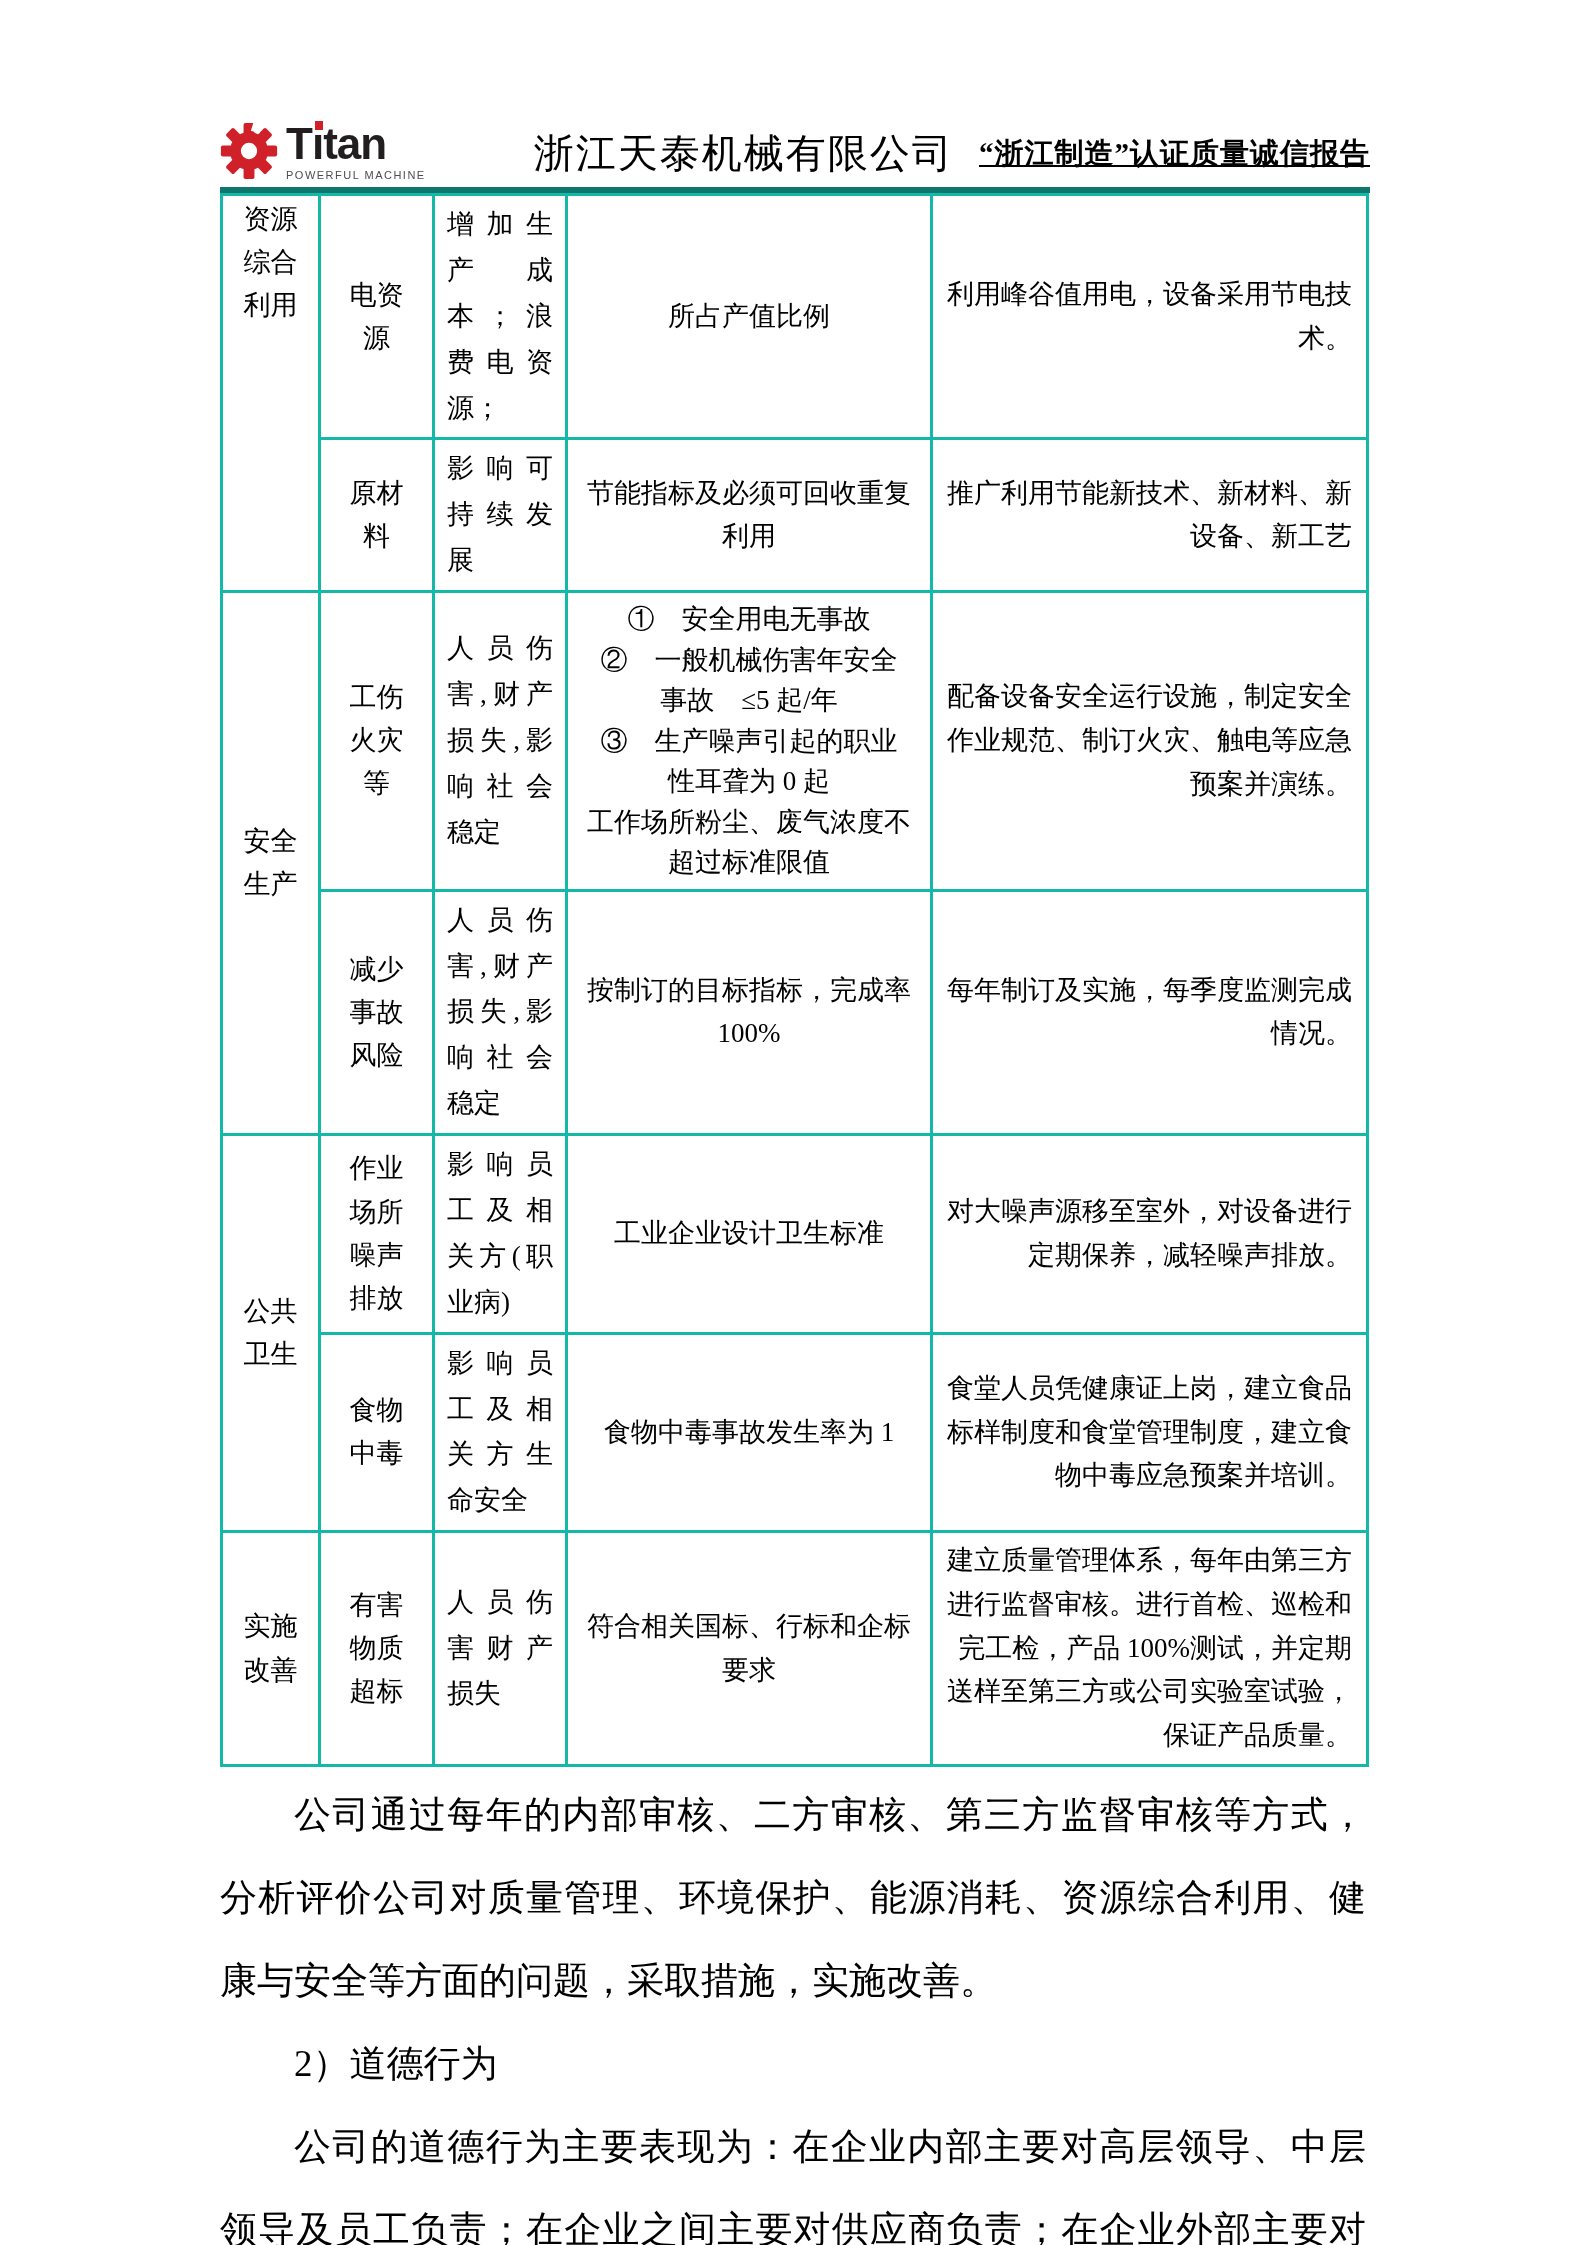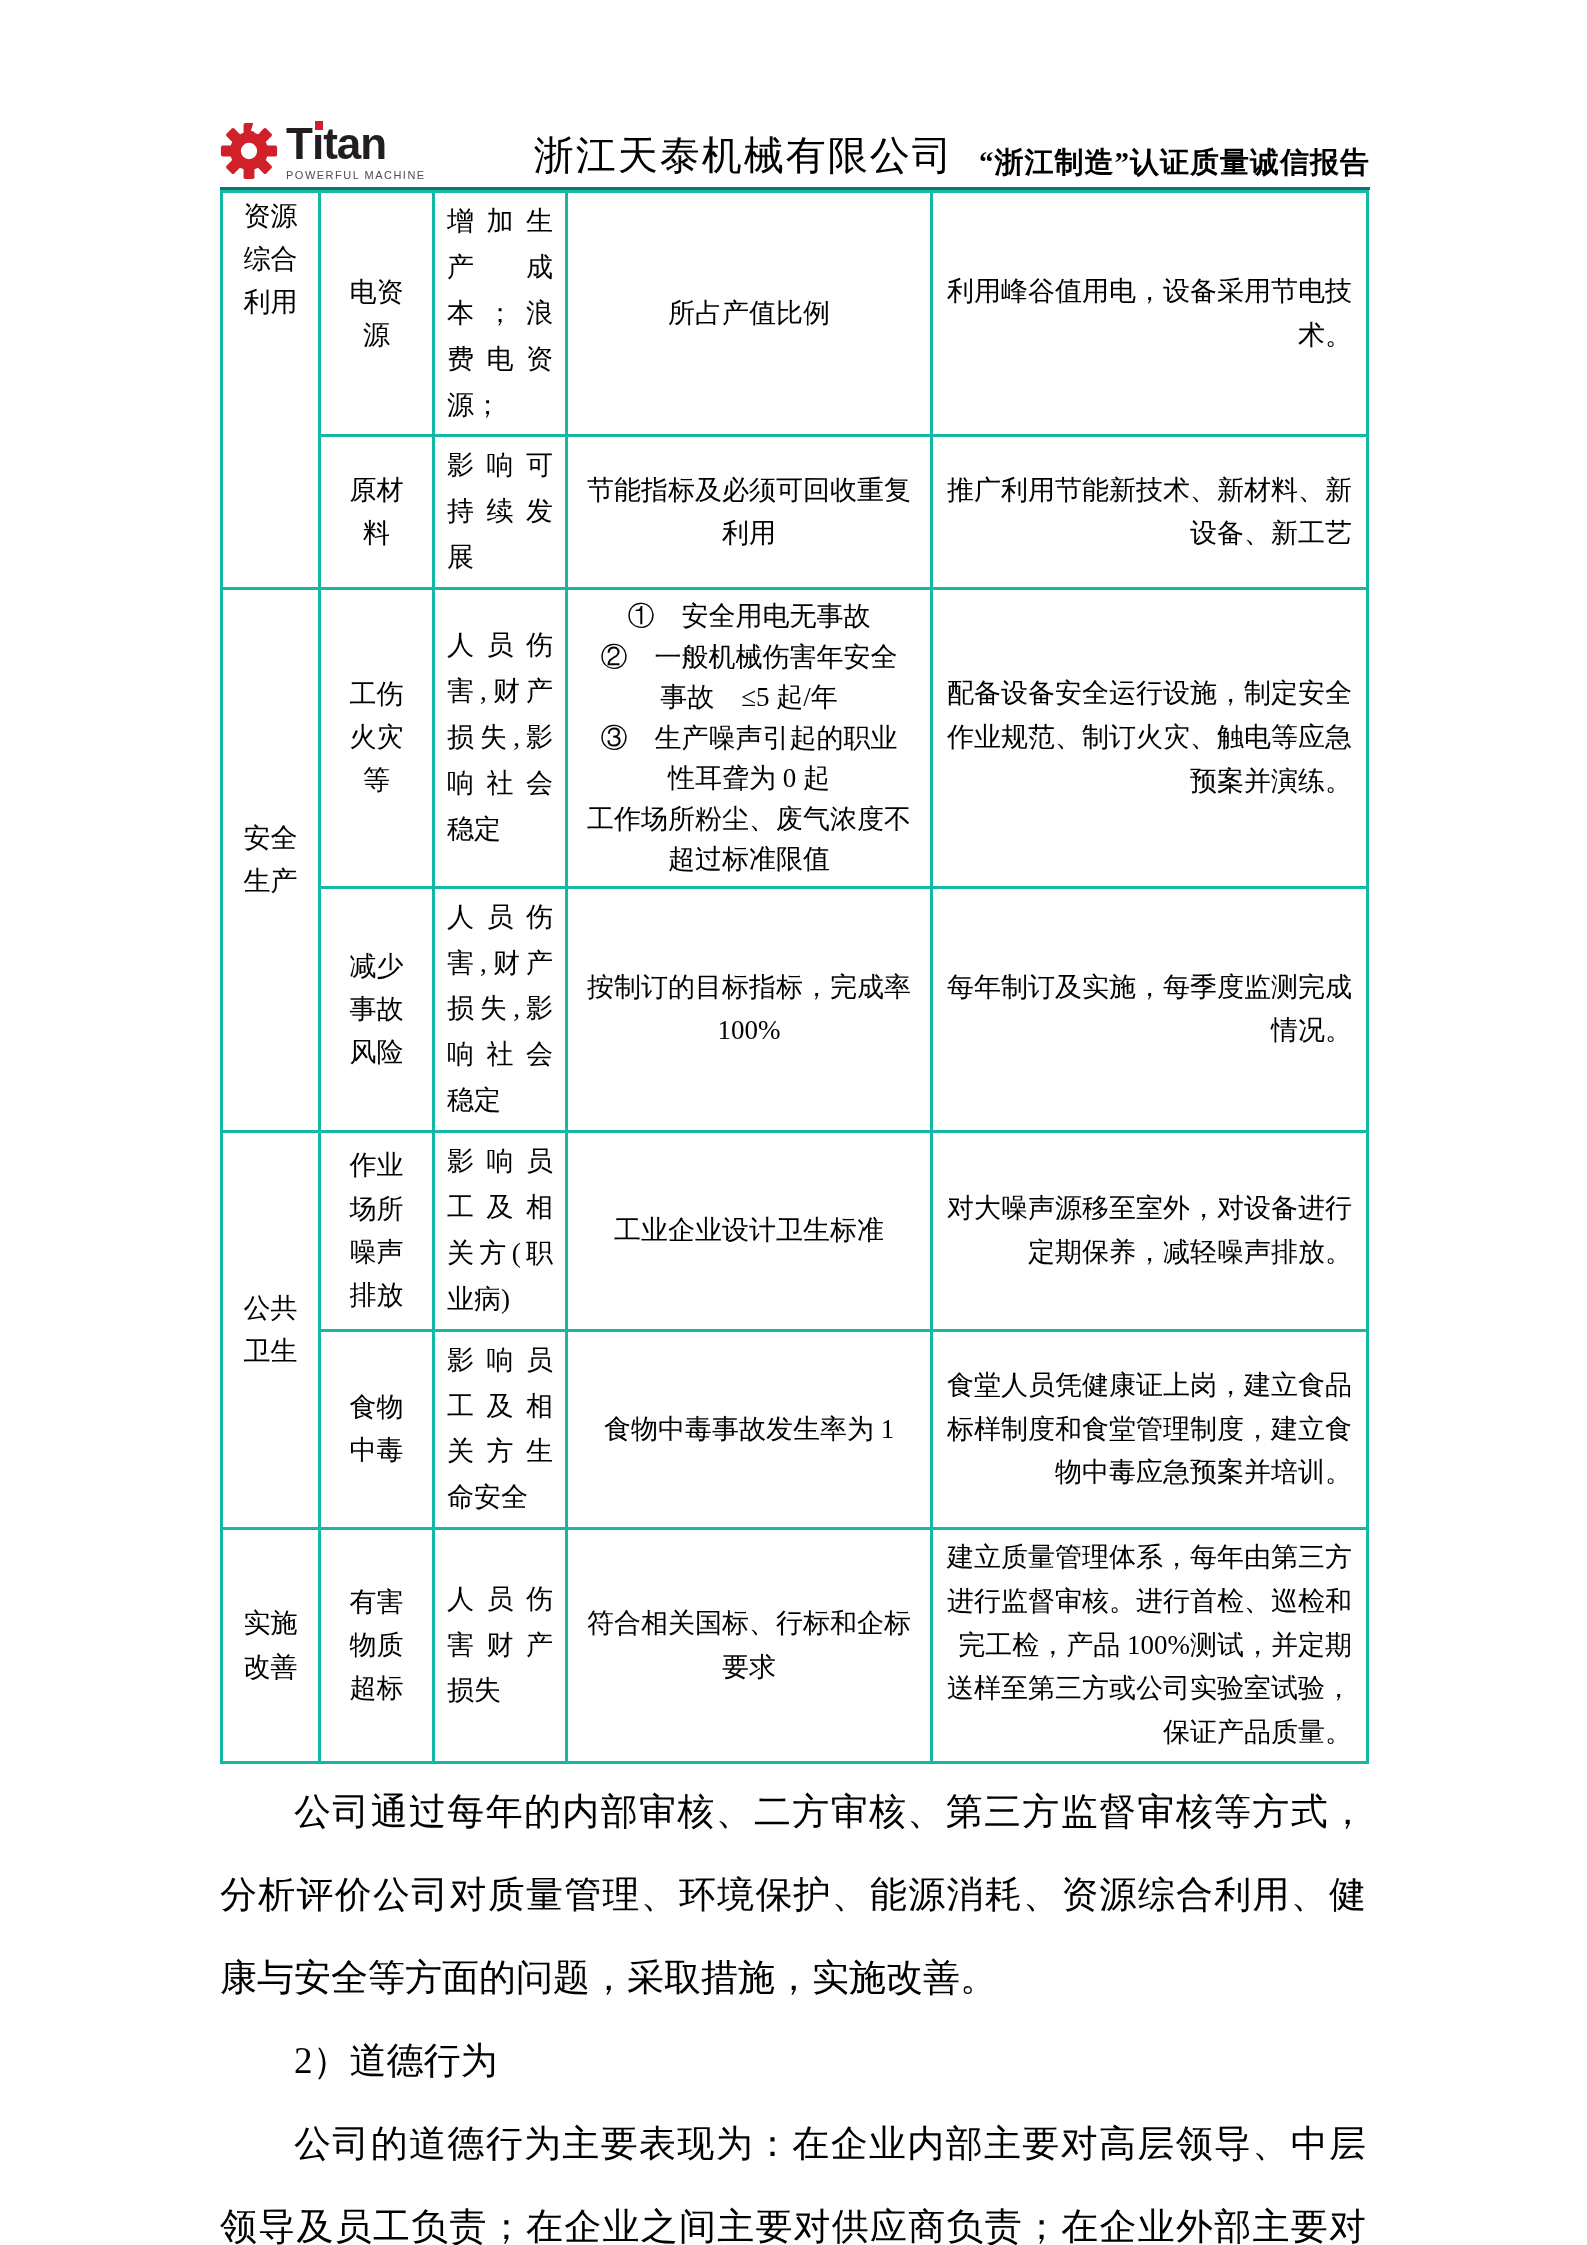--- a/index.html
+++ b/index.html
@@ -9,22 +9,22 @@
     color:#000;
     position:relative;
     overflow:hidden;
   }
   .page{
     width:1150px;
     padding:122px 217px 0 220px;
   }
   
   .hdr{
-    display:flex;align-items:flex-end;
-    border-bottom:3px solid #0f766e;
+    display:flex;align-items:center;
+    border-bottom:6px solid #0f766e;
     padding-bottom:6px;
   }
   .logo{display:flex;align-items:flex-start;gap:8px;}
   .logo-gear{width:58px;height:58px;flex:0 0 auto;}
   .logo-textcol{display:flex;flex-direction:column;line-height:1;}
   .logo-brand{
     font-family:"Liberation Sans","DejaVu Sans",sans-serif;
     font-weight:700;font-size:44px;letter-spacing:-1px;color:#221e1f;
   }
   .i-wrap{position:relative;}
@@ -33,20 +33,21 @@
     font-family:"Liberation Sans","DejaVu Sans",sans-serif;
     font-size:11px;letter-spacing:1.5px;color:#4d4d4f;margin-top:4px;
   }
   .hdr-company{
     font-size:40px;letter-spacing:2px;margin-left:108px;
     transform:translateY(2px);
   }
   .hdr-report{
     font-size:29px;font-weight:700;margin-left:auto;letter-spacing:1px;
     transform:translateY(2px);
+    text-decoration:underline;
   }
   
   table.tbl{
     border-collapse:collapse;table-layout:fixed;
     width:1146px;
     font-size:27px;
   }
   .tbl td{
     border:3px solid #14b8a6;
     padding:6px 12px;

